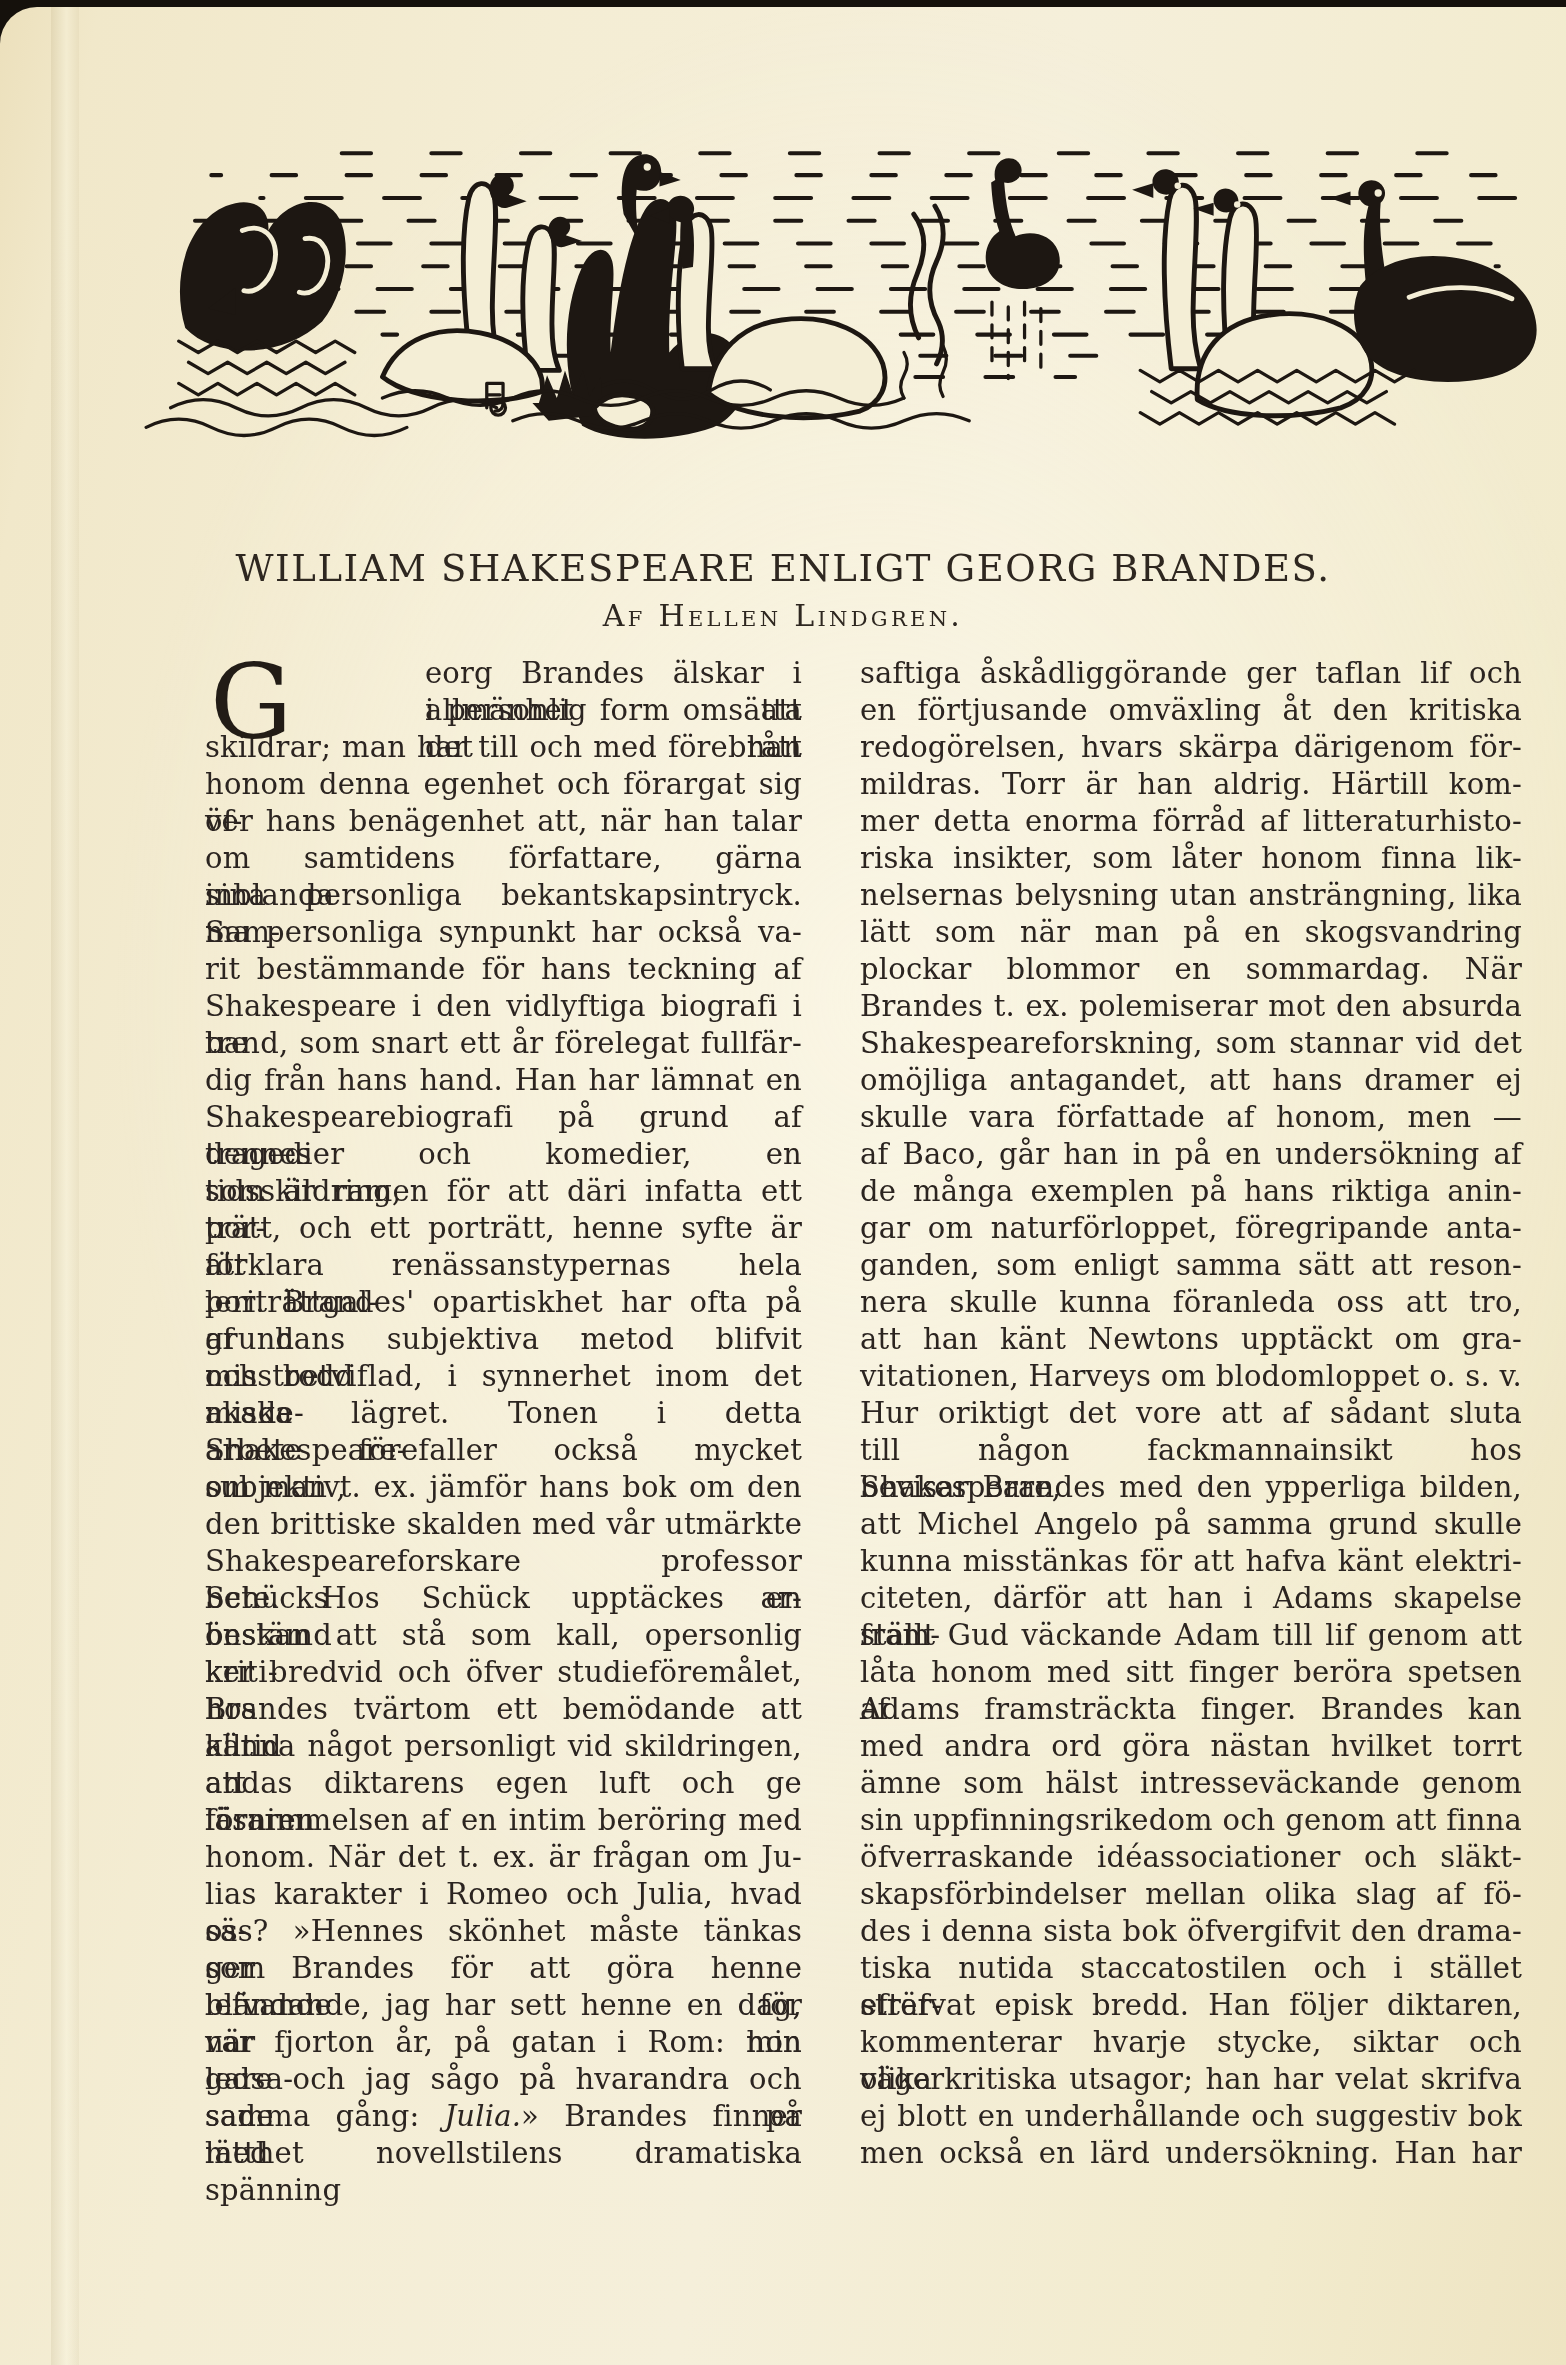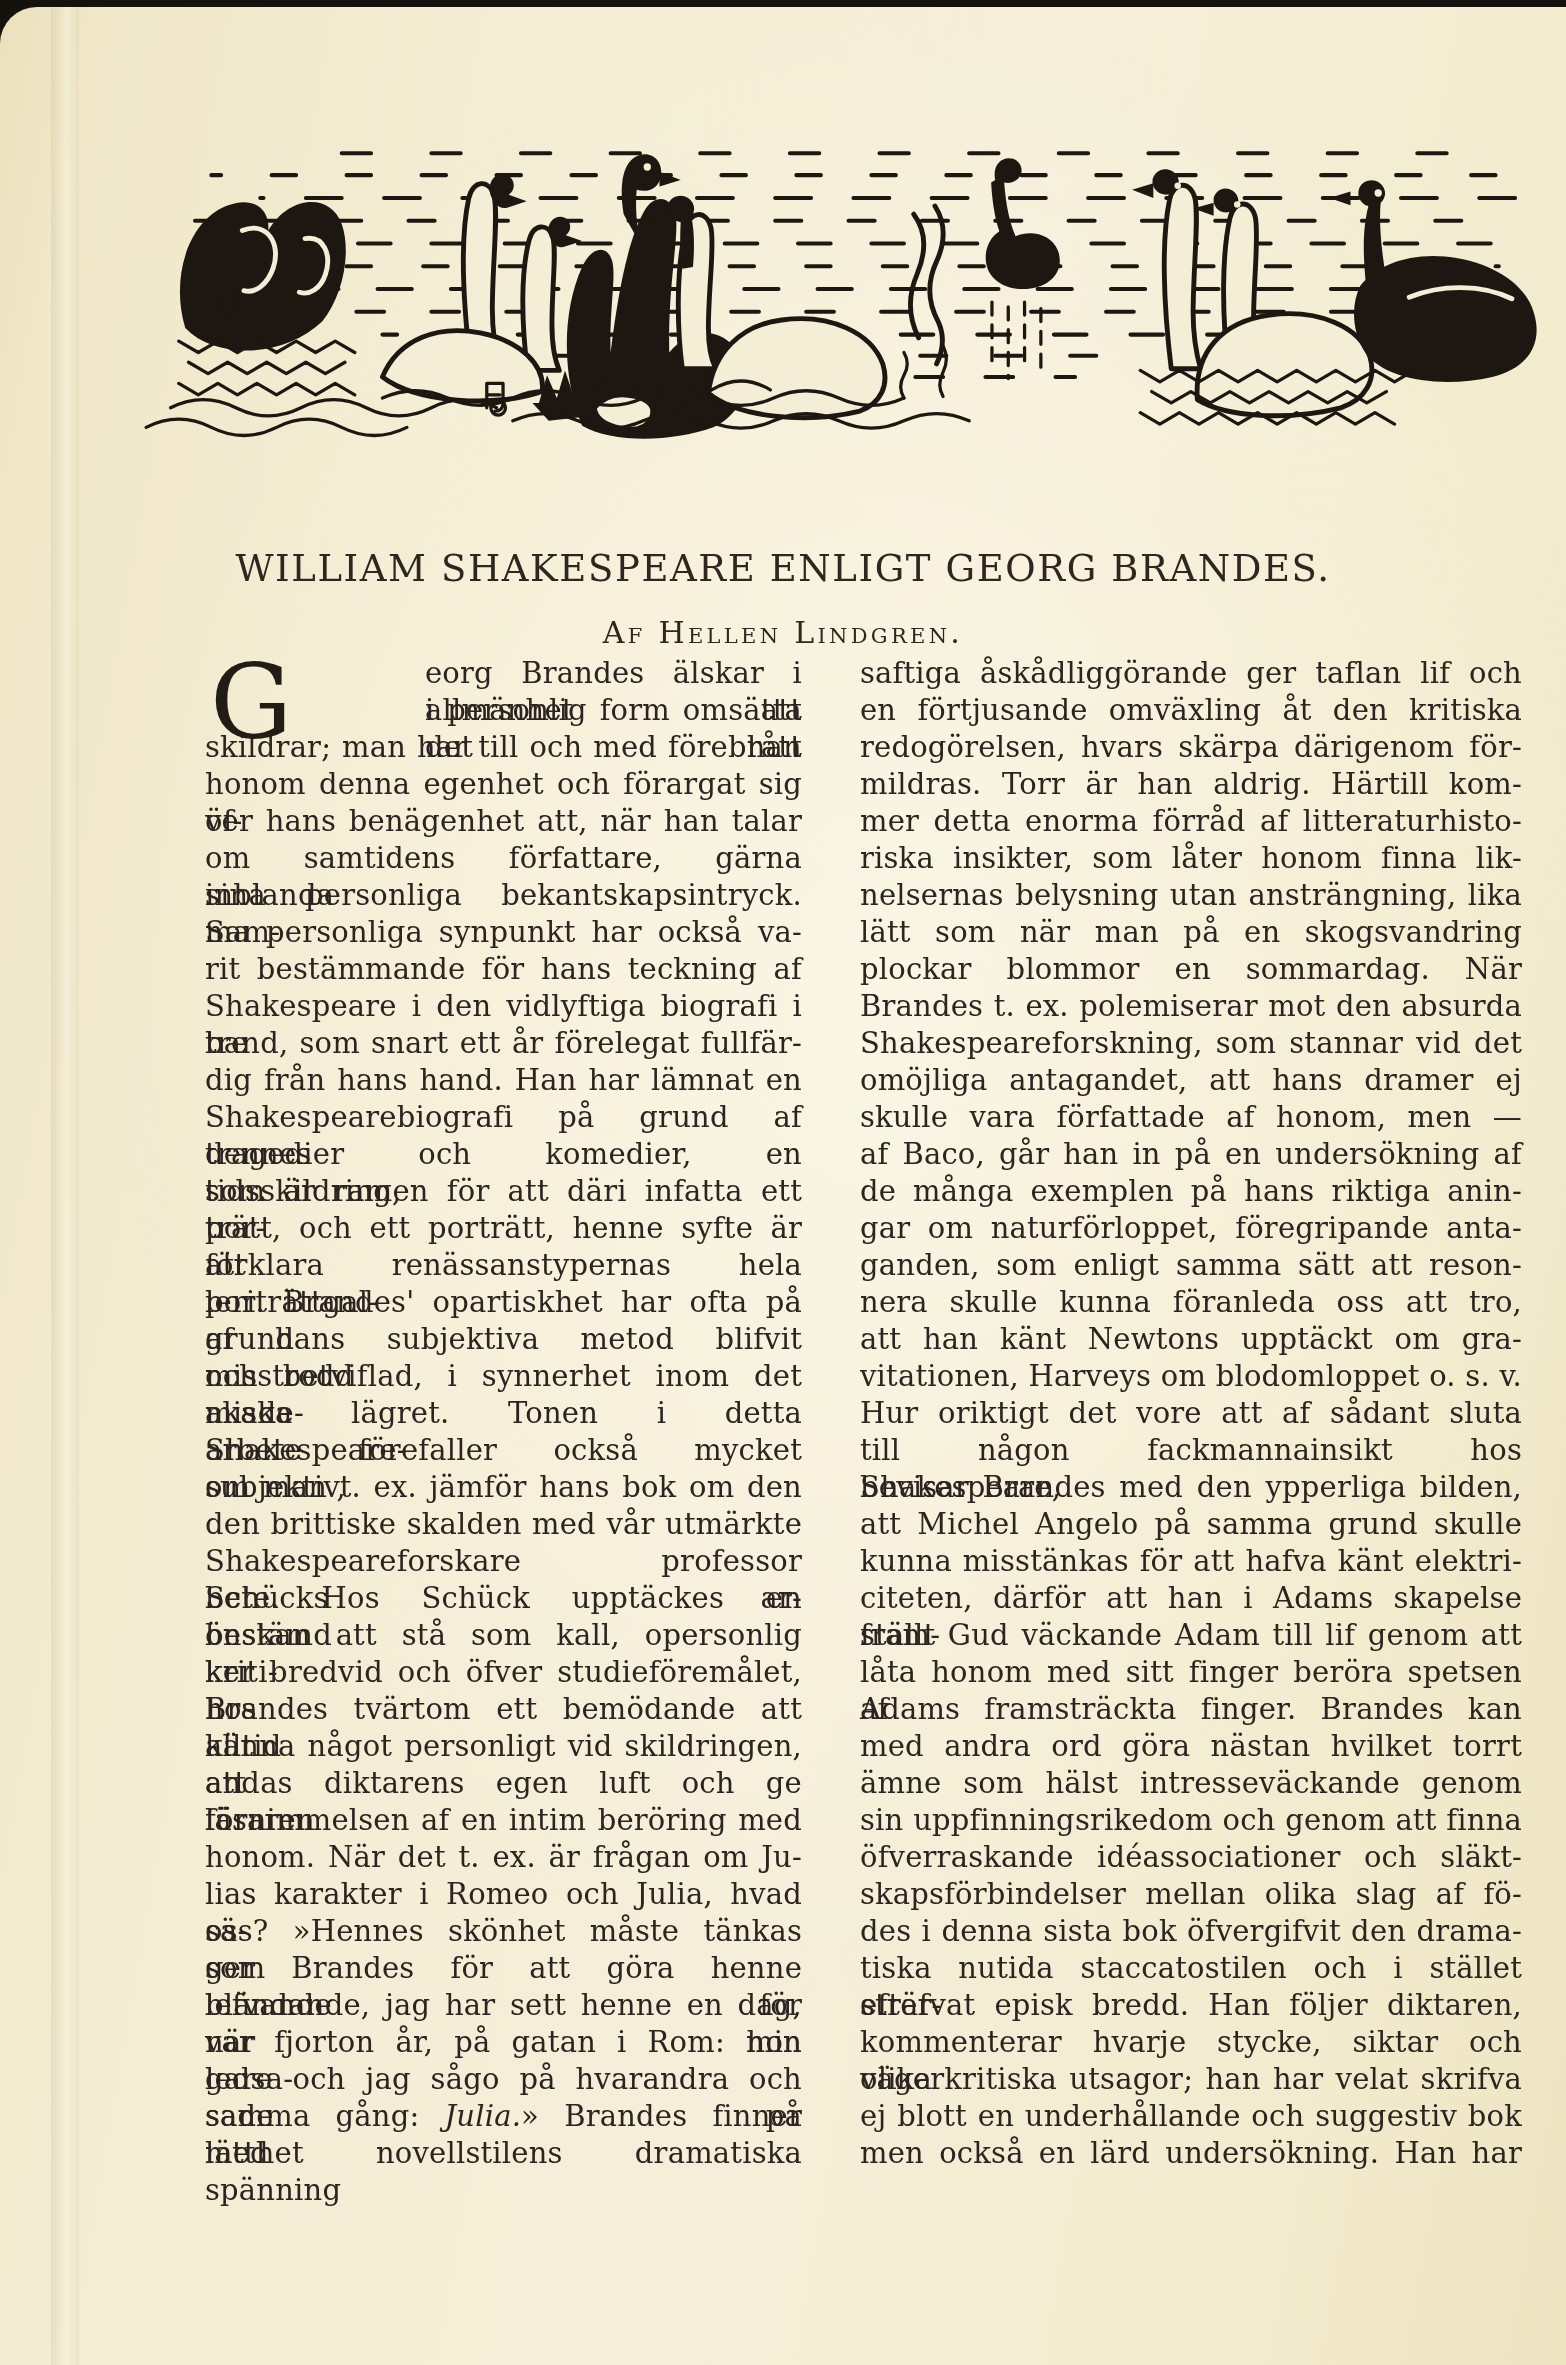--- a/index.html
+++ b/index.html
@@ -25,21 +25,21 @@
   .ol{fill:none;stroke:#1d1712;stroke-width:6;stroke-linecap:round;stroke-linejoin:round;}
   .olt{fill:none;stroke:#1d1712;stroke-width:4;stroke-linecap:round;stroke-linejoin:round;}
   .wht{fill:#f4eed6;stroke:#1d1712;stroke-width:6;stroke-linejoin:round;}
   .wline{fill:none;stroke:#f4eed6;stroke-width:6;stroke-linecap:round;}
   .dash{fill:none;stroke:#1d1712;stroke-width:5;stroke-linecap:round;}
   .page-title{
     position:absolute;top:540px;left:0;width:1566px;text-align:center;
     font-size:37px;letter-spacing:1.6px;color:#2e2720;font-weight:400;
   }
   .byline{
-    position:absolute;top:608px;left:0;width:1566px;text-align:center;
+    position:absolute;top:591px;left:0;width:1566px;text-align:center;
     font-variant:small-caps;font-size:30px;letter-spacing:3.3px;color:#2e2720;
   }
   .columns{position:absolute;top:648px;left:205px;}
   .col{position:absolute;top:0;}
   .col-left{left:0;width:597px;}
   .col-right{left:655px;width:662px;}
   .line{
     box-sizing:border-box;width:100%;height:37px;line-height:37px;
     font-size:29px;color:#2b2420;
     text-align:justify;text-align-last:justify;

